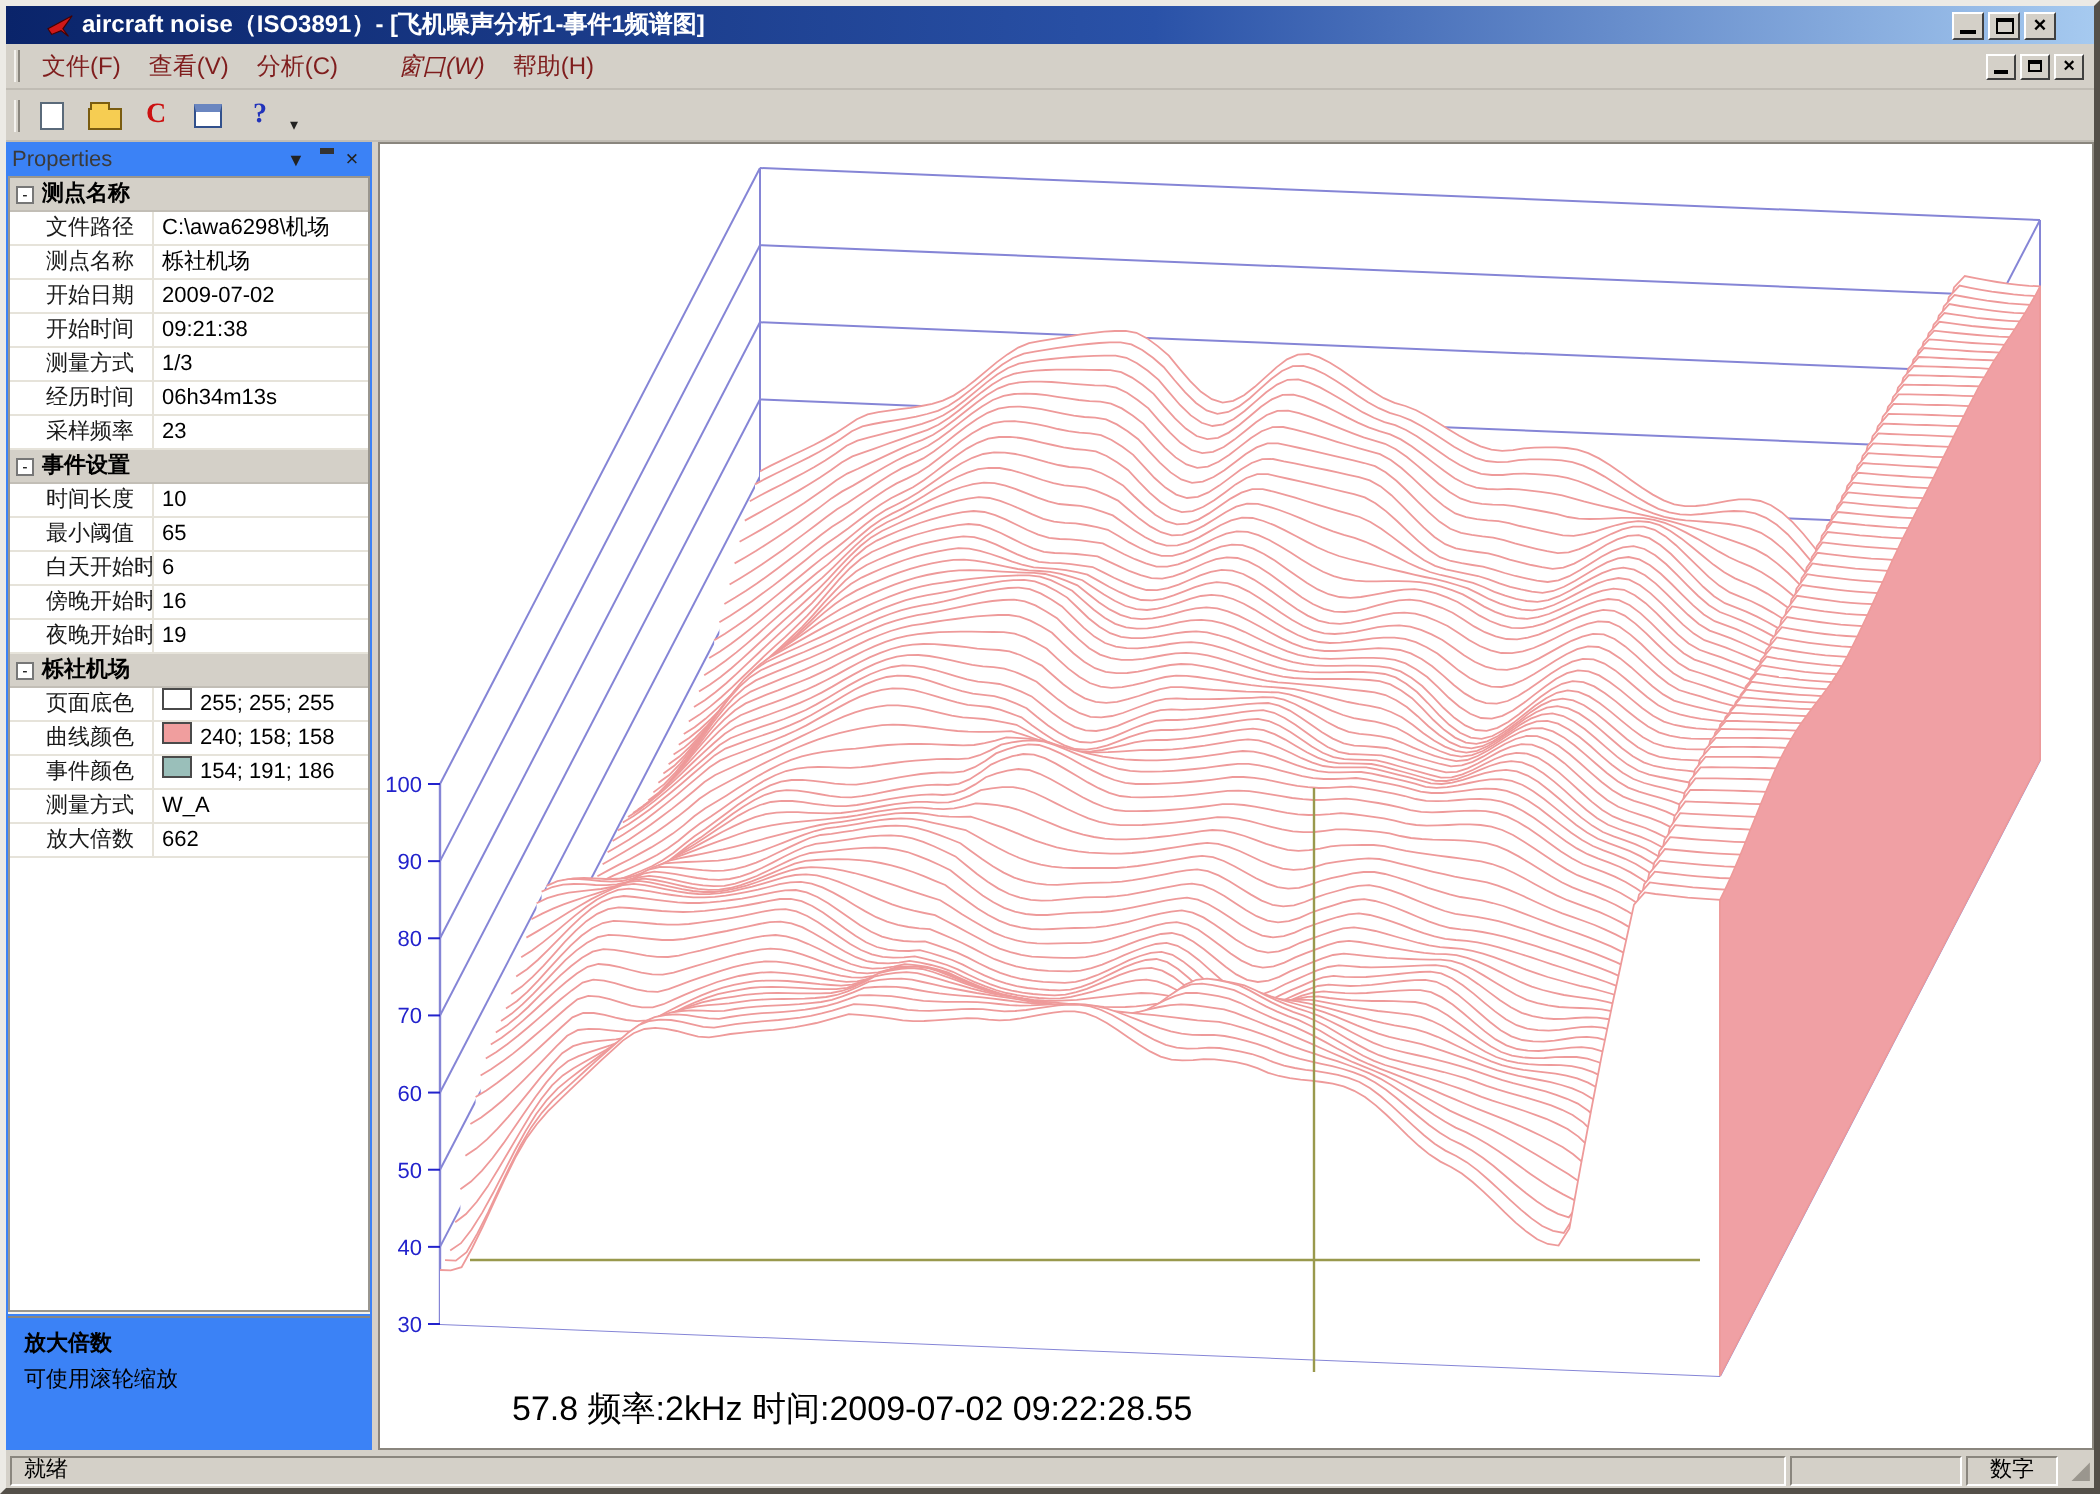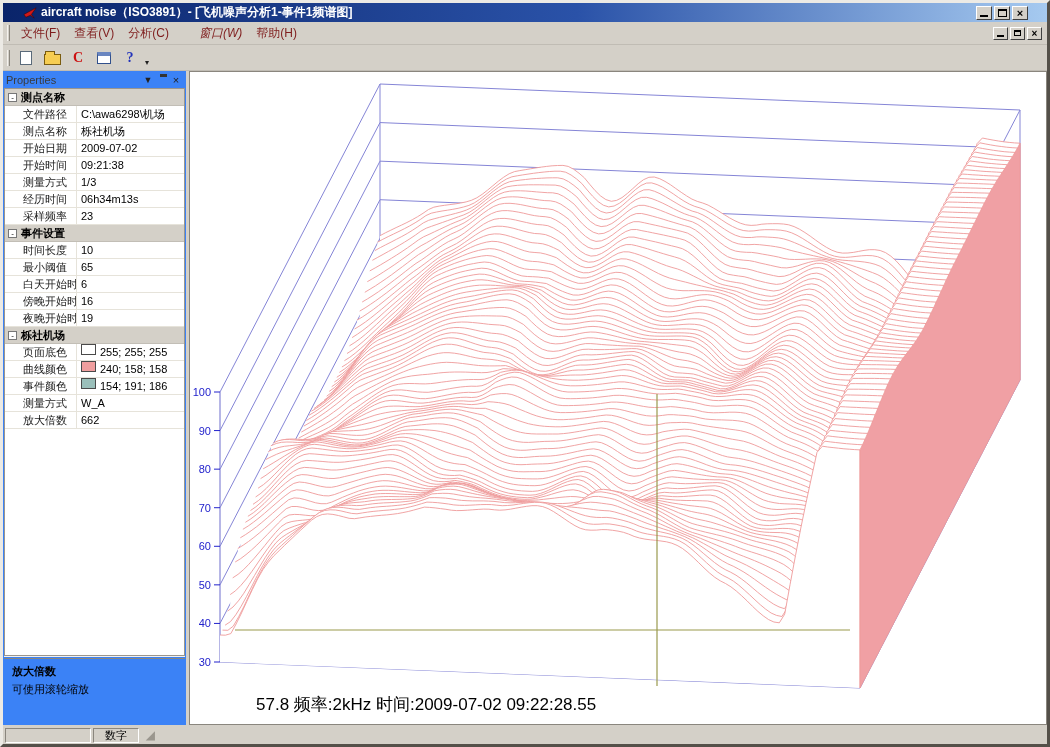--- a/index.html
+++ b/index.html
@@ -463,18 +463,19 @@
           <path d="M830.0,71.2L830.0,71.2L827.5,76.0L824.9,80.4L822.4,84.7L819.8,88.7L817.3,92.7L814.8,96.5L812.2,100.4L809.7,104.3L807.1,108.2L804.6,112.4L802.1,116.7L799.5,121.2L797.0,126.1L794.4,131.0L791.9,136.1L789.4,141.1L786.8,146.3L784.3,151.4L781.7,156.6L779.2,161.8L776.7,166.9L774.1,172.0L771.6,177.1L769.0,182.1L766.5,187.1L764.0,192.0L761.4,197.2L758.9,202.5L756.3,207.9L753.8,213.4L751.3,219.0L748.7,224.5L746.2,230.1L743.7,235.6L741.1,241.0L738.6,246.3L736.0,251.5L733.5,256.4L731.0,261.0L728.4,265.1L725.9,269.0L723.3,272.6L720.8,276.0L718.3,279.3L715.7,282.6L713.2,286.0L710.6,289.6L708.1,293.3L705.6,297.4L703.0,301.9L700.5,306.8L697.9,312.2L695.4,317.9L692.9,323.9L690.3,330.1L687.8,336.4L685.2,342.8L682.7,349.1L680.2,355.3L677.6,361.4L675.1,367.2L672.5,372.8L670.0,377.9L670,616L830,308Z" fill="#f0a0a4" stroke="#ee9a9a" stroke-width="0.8"></path>
           <line x1="45" y1="558" x2="660" y2="558" stroke="#99994d" stroke-width="1.2"></line>
           <line x1="467" y1="322" x2="467" y2="614" stroke="#99994d" stroke-width="1.2"></line>
           <text x="66" y="638" font-size="17" fill="#000" font-family="&quot;Liberation Sans&quot;,&quot;DejaVu Sans&quot;,sans-serif">57.8 频率:2kHz 时间:2009-07-02 09:22:28.55</text>
         </svg>
     </div>
 
   </div>
 
   <div class="statusbar">
+    <div class="sb-pane sb-ready">就绪</div>
     <div class="sb-pane sb-empty"></div>
     <div class="sb-pane sb-num">数字</div>
     <div class="sb-grip">◢</div>
   </div>
 
 </div>
 
 </body></html>

